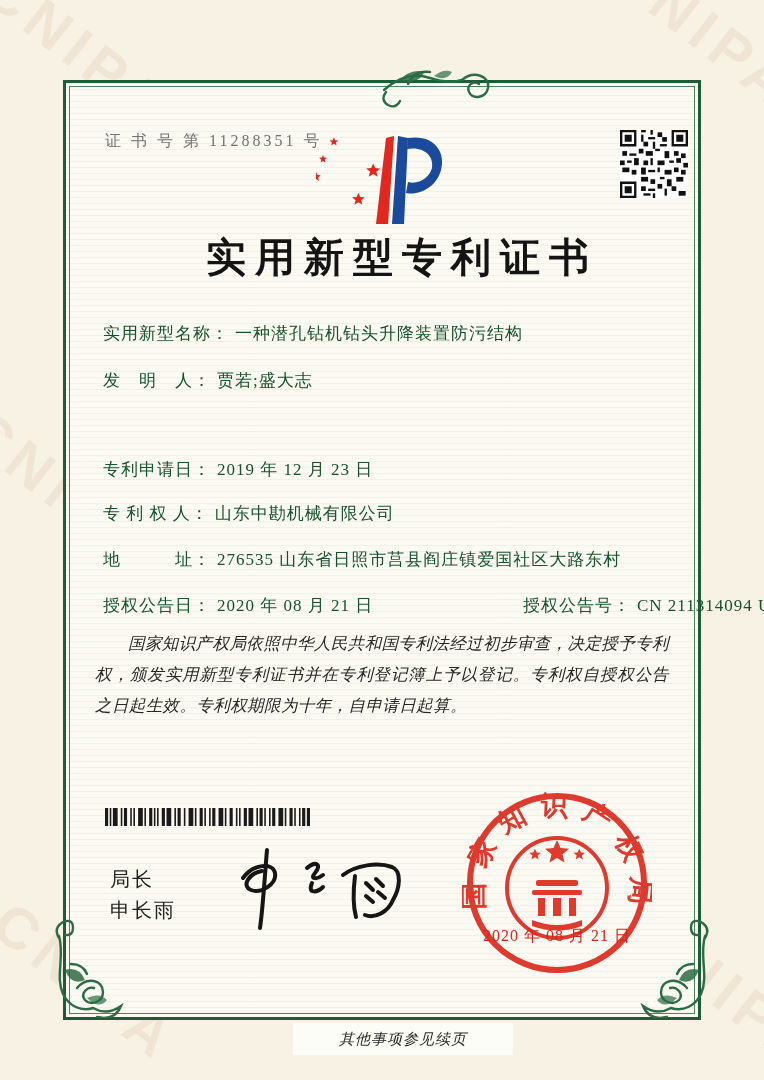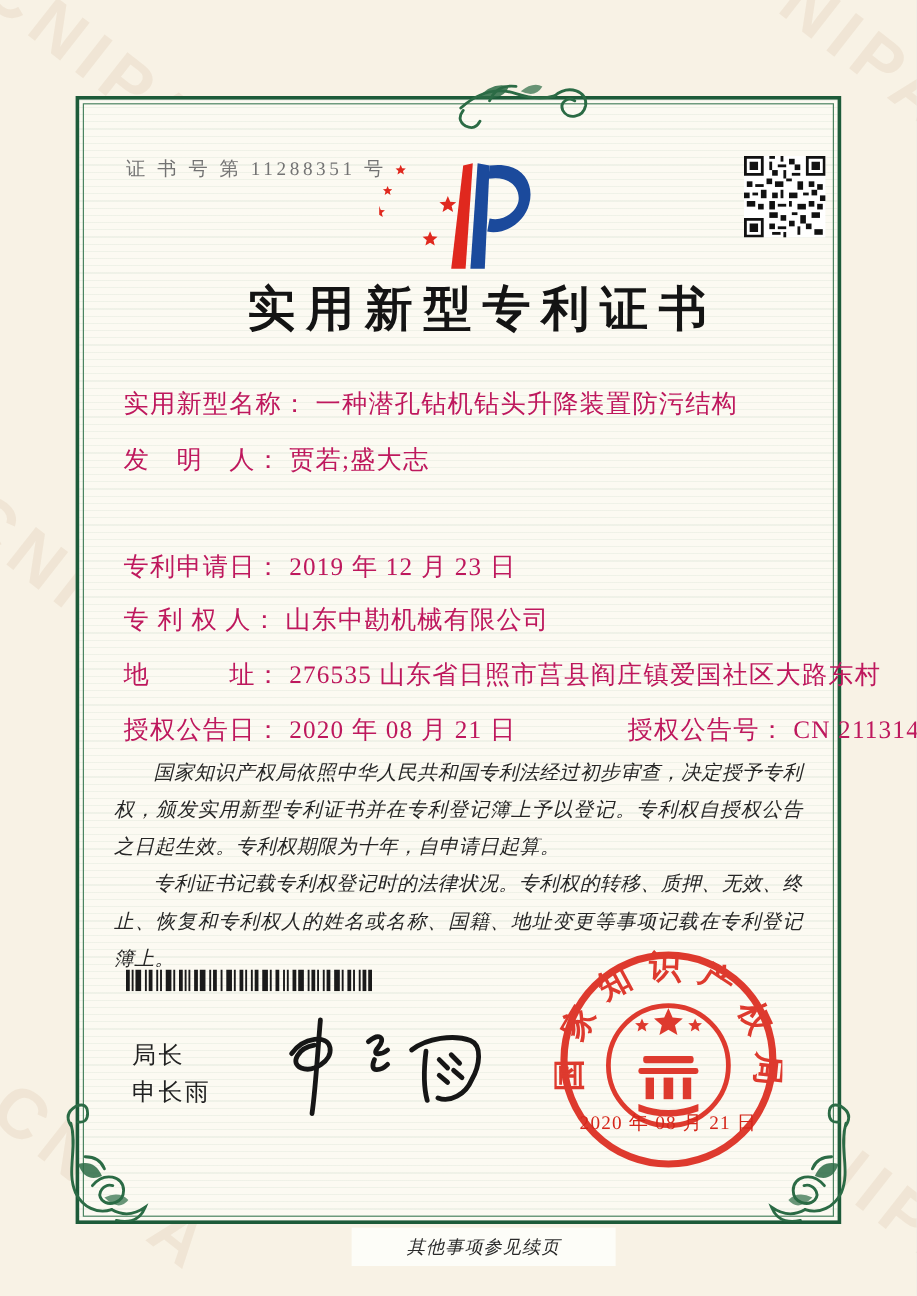--- a/index.html
+++ b/index.html
@@ -32,22 +32,22 @@
     position:absolute; left:105px; top:131px; z-index:3;
     font-size:16px; letter-spacing:3px; color:#737373;
   }
   .logo { position:absolute; left:316px; top:126px; z-index:3; }
   .qr   { position:absolute; left:620px; top:130px; z-index:3; }
   .title {
     position:absolute; left:63px; width:638px; top:230px; z-index:3;
     text-align:center; font-size:40px; font-weight:700;
     letter-spacing:9px; color:#141414;margin-left:20px;
   }
-  .field-row { position:absolute; left:103px; z-index:3; font-size:21px;
-    letter-spacing:1px; color:#be185d; white-space:nowrap; }
+  .field-row { position:absolute; left:103px; z-index:3; font-size:17px;
+    letter-spacing:1px; color:#14532d; white-space:nowrap; }
   .field-label { display:inline-block; }
   .field-value { display:inline-block; margin-left:6px; }
   .grant-right { position:absolute; left:420px; top:0; }
   .paragraphs {
     position:absolute; left:95px; top:628px; width:574px; z-index:3;
     font-size:16.5px; line-height:31px; color:#262626;
     font-style:italic; letter-spacing:0.4px; text-align:justify;
   }
   .paragraphs p { text-indent:2em; }
   .barcode { position:absolute; left:105px; top:808px; z-index:3; }
@@ -228,21 +228,20 @@
     <span>
       <span class="field-label">授权公告日：</span><span class="field-value">2020 年 08 月 21 日</span>
     </span>
     <span class="grant-right">
       <span class="field-label">授权公告号：</span><span class="field-value">CN 211314094 U</span>
     </span>
   </div>
 
   <div class="paragraphs">
     <p>国家知识产权局依照中华人民共和国专利法经过初步审查，决定授予专利权，颁发实用新型专利证书并在专利登记簿上予以登记。专利权自授权公告之日起生效。专利权期限为十年，自申请日起算。</p>
-    <p>专利证书记载专利权登记时的法律状况。专利权的转移、质押、无效、终止、恢复和专利权人的姓名或名称、国籍、地址变更等事项记载在专利登记簿上。</p>
   </div>
 
   <svg class="barcode" width="205" height="18" viewBox="0 0 130 18" preserveAspectRatio="none">
     <g fill="#1a1a1a">
       <path d="M0,0h2v18h-2z M3,0h1v18h-1z M5,0h3v18h-3z M10,0h1v18h-1z M12,0h2v18h-2z M16,0h1v18h-1z M18,0h1v18h-1z M21,0h3v18h-3z M25,0h1v18h-1z M28,0h2v18h-2z M31,0h1v18h-1z M33,0h1v18h-1z M36,0h2v18h-2z M39,0h3v18h-3z M44,0h1v18h-1z M46,0h2v18h-2z M50,0h1v18h-1z M53,0h3v18h-3z M57,0h1v18h-1z M60,0h2v18h-2z M63,0h1v18h-1z M66,0h1v18h-1z M68,0h2v18h-2z M72,0h3v18h-3z M76,0h1v18h-1z M79,0h2v18h-2z M83,0h1v18h-1z M85,0h1v18h-1z M88,0h2v18h-2z M91,0h3v18h-3z M96,0h1v18h-1z M98,0h2v18h-2z M101,0h1v18h-1z M104,0h1v18h-1z M106,0h2v18h-2z M110,0h3v18h-3z M114,0h1v18h-1z M117,0h2v18h-2z M120,0h1v18h-1z M123,0h1v18h-1z M125,0h2v18h-2z M128,0h2v18h-2z"></path>
     </g>
   </svg>
 
   <div class="sig-role">局长</div>
   <div class="sig-name">申长雨</div>

